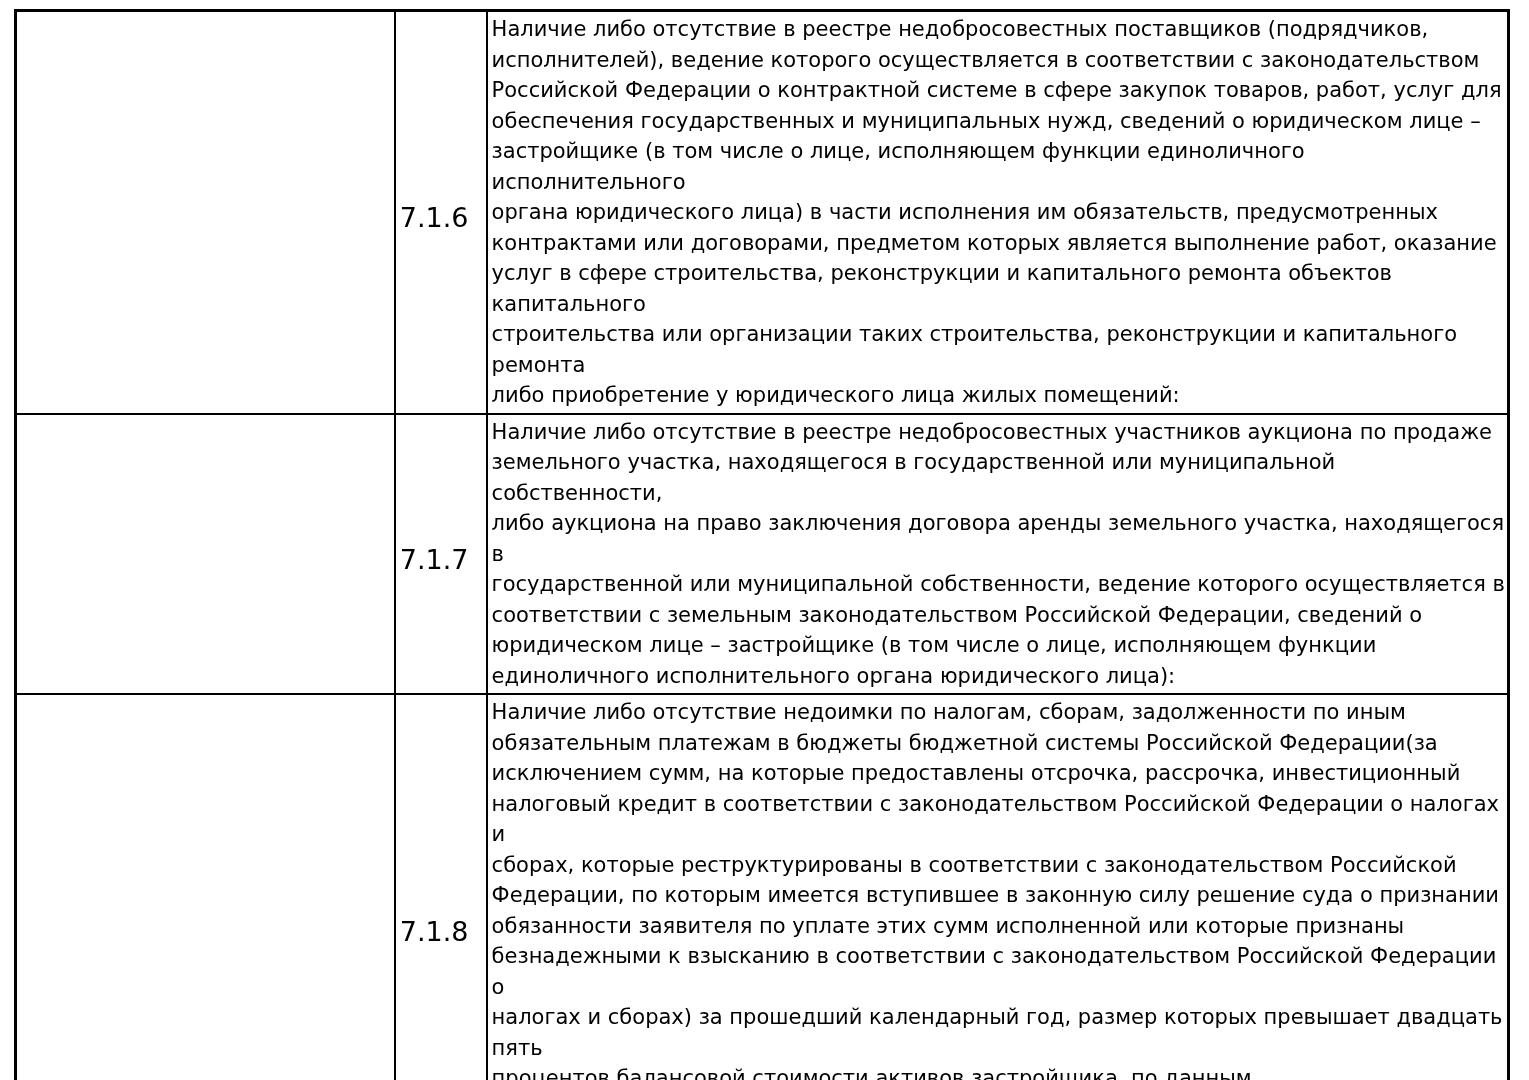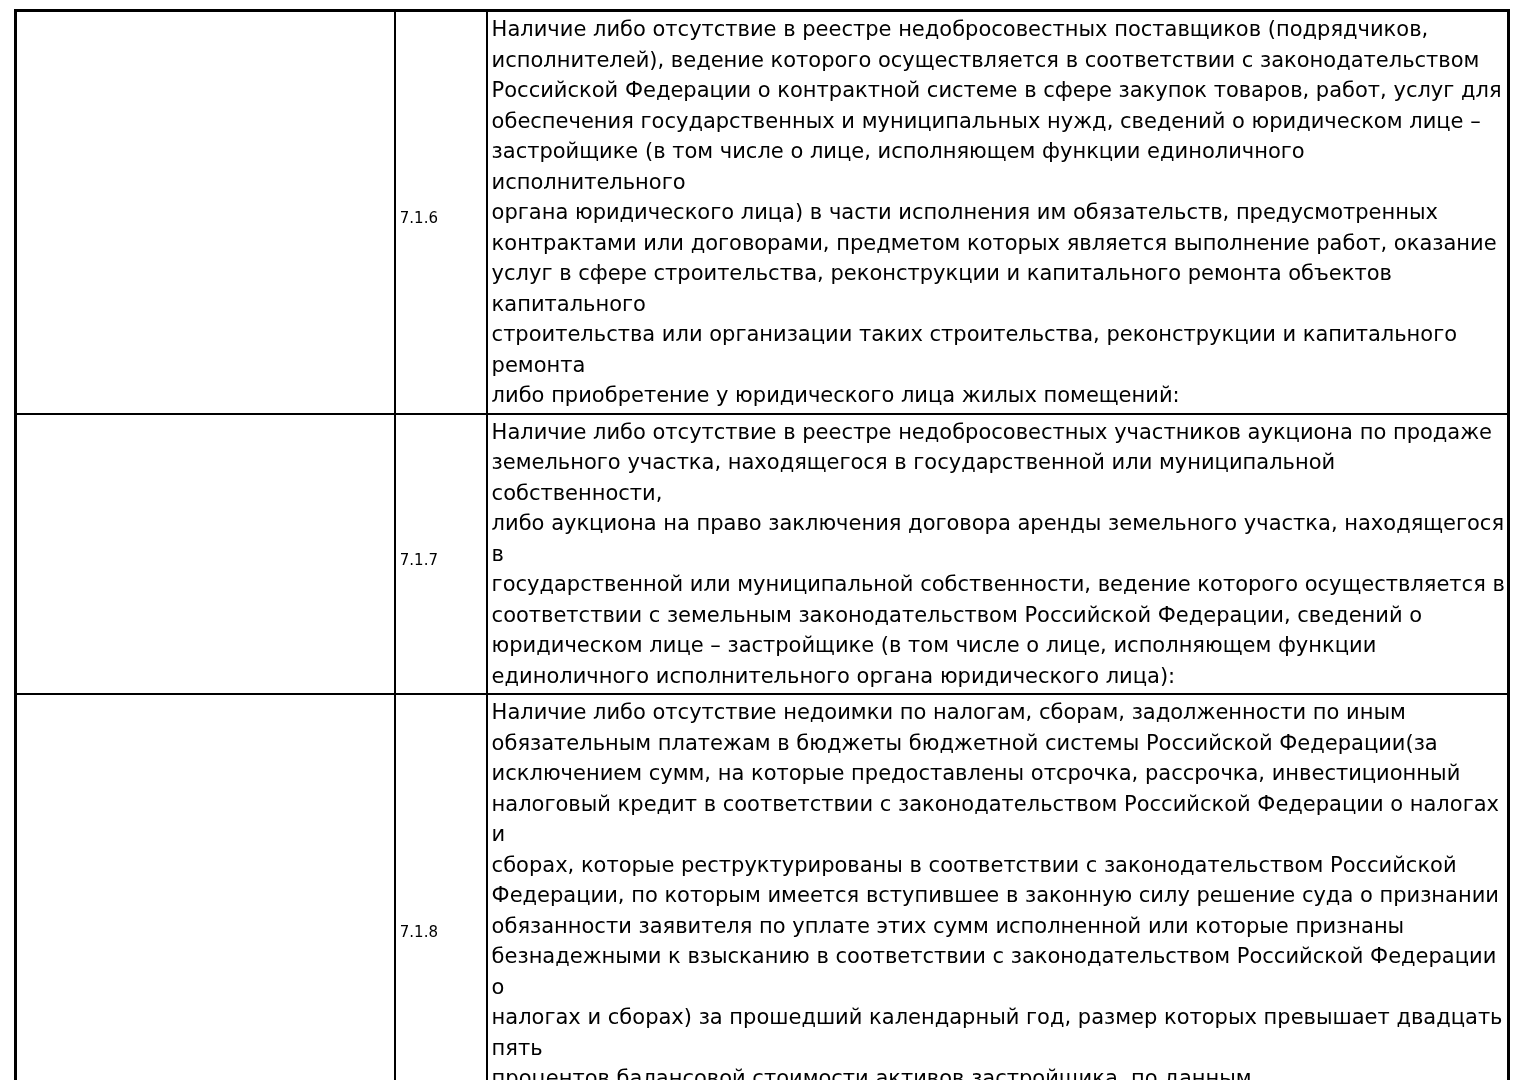--- a/index.html
+++ b/index.html
@@ -28,21 +28,21 @@
   }
   .doc-table td {
     border: 2px solid var(--border-color);
     overflow: hidden;
   }
   td.col-empty   { width: 376px; }
   td.col-num {
     width: 91px;
     vertical-align: middle;
     padding: 12px 2px 0 4px;
-    font-size: 15px;
+    font-size: 27px;
     line-height: 1.2;
   }
   td.col-text {
     width: 1013px;
     vertical-align: top;
     padding: 2px 2px 2px 4px;
     font-size: 21px;
     line-height: 30.5px;
     white-space: pre-line;
   }

